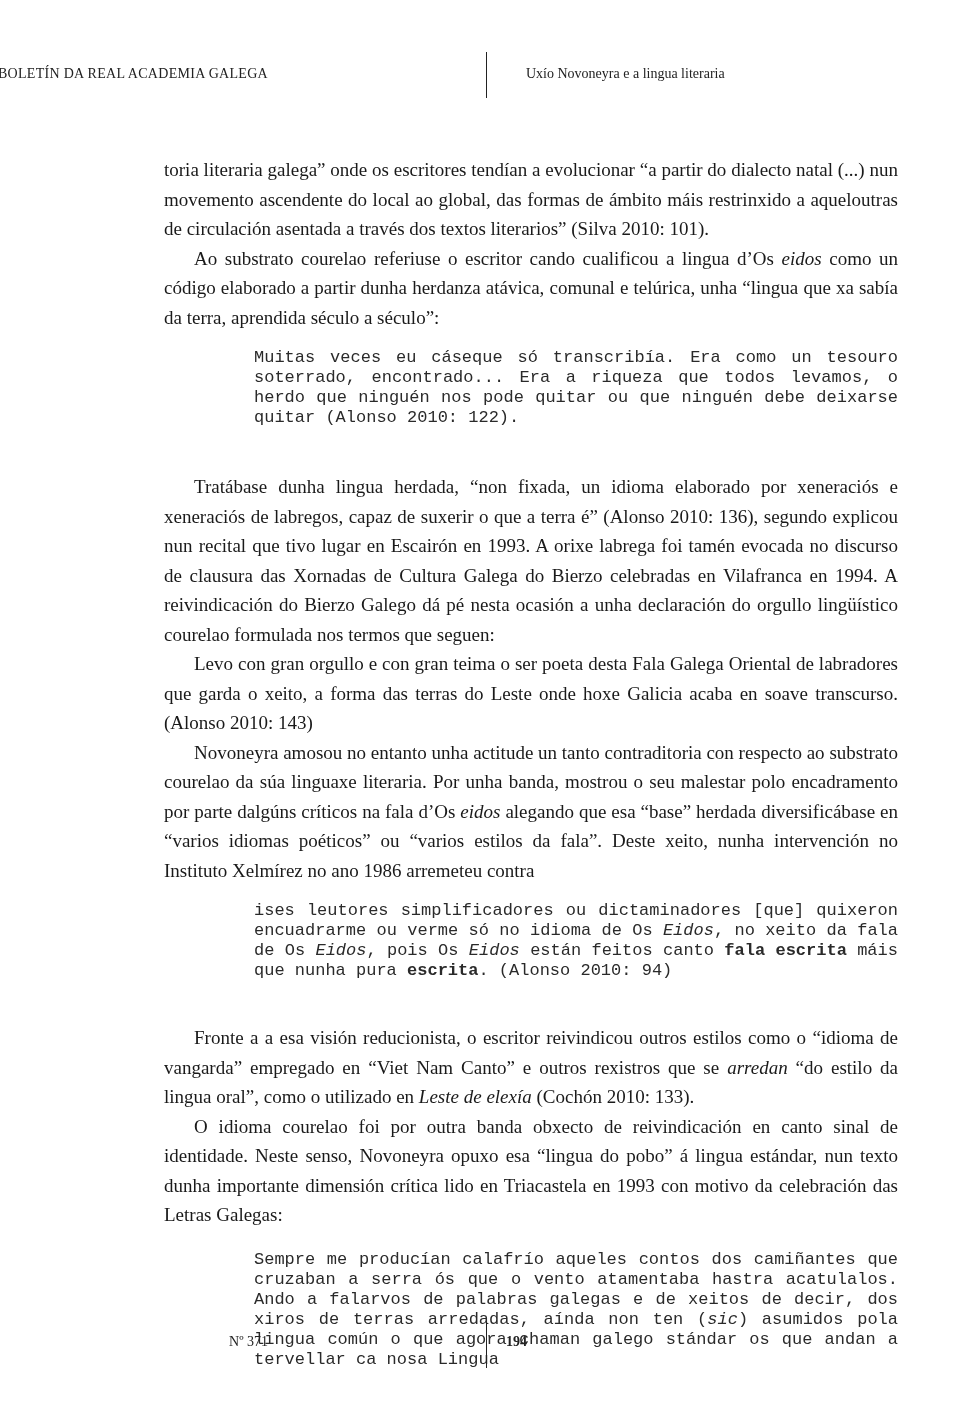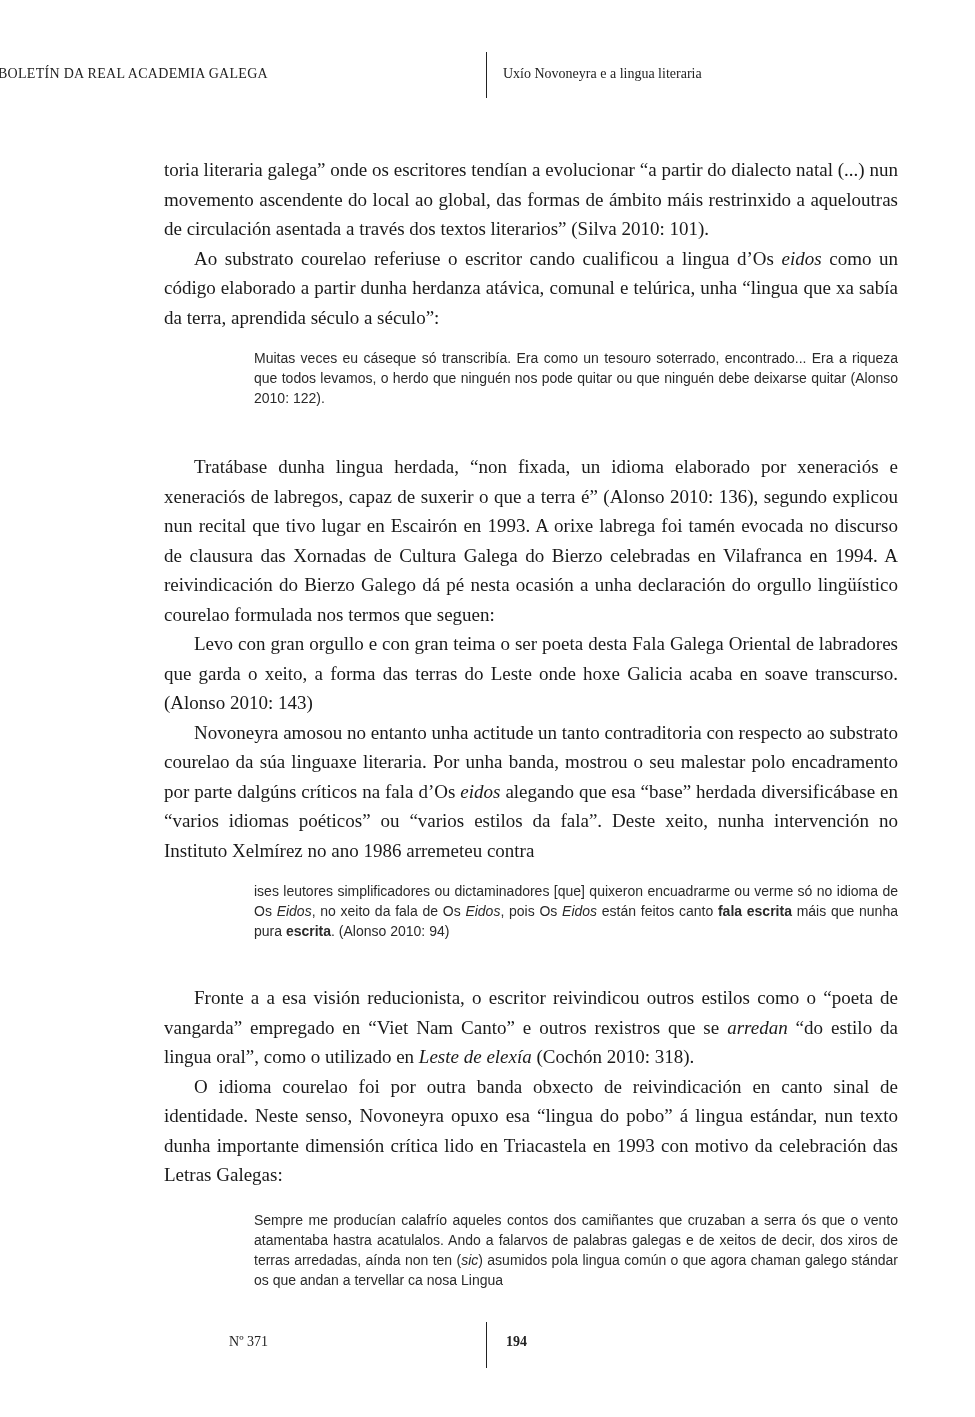--- a/index.html
+++ b/index.html
@@ -3,37 +3,37 @@
 <meta charset="utf-8">
 <style>
   html, body { margin: 0; padding: 0; background: #ffffff; }
   body { width: 975px; height: 1417px; position: relative; overflow: hidden; color: #1a1a1a; }
   .page { position: absolute; left: 0; top: 0; width: 773px; height: 1417px; }
 
   .hdr-left, .hdr-right, .ftr-left, .ftr-right {
     position: absolute; font-family: "Liberation Serif", serif; font-size: 14px; white-space: nowrap; color: #222;
   }
   .hdr-left { right: 505px; top: 66px; letter-spacing: 0.3px; }
-  .hdr-right { left: 503px; top: 66px; }
+  .hdr-right { left: 526px; top: 66px; }
   .vrule { position: absolute; left: 486px; width: 1px; background: #222; }
   .vrule.top { top: 52px; height: 46px; }
   .vrule.bot { top: 1322px; height: 46px; }
   .ftr-left { right: 505px; top: 1334px; font-size: 14px; }
   .ftr-right { left: 506px; top: 1334px; font-size: 14px; font-weight: bold; }
 
   .body {
     position: absolute; left: 120px; width: 734px; top: 155px;
     font-family: "Liberation Serif", serif; font-size: 19px; line-height: 29.5px;
     text-align: justify; color: #1a1a1a; margin-left: 44px;
   }
   .body p { margin: 0; }
   .body p.ind { text-indent: 30px; }
   .quote {
     margin: 14px 0 40px 90px;
-    font-family: Liberation Sans, sans-serif; font-size: 14px; line-height: 20px;
+    font-family: Liberation Mono, monospace; font-size: 17px; line-height: 20px;
     text-align: justify; color: #2a2a2a;
   }
   .quote.q1 { margin-top: 16px; margin-bottom: 44px; }
   .quote.q2 { margin-top: 16px; margin-bottom: 42px; }
   .quote.q3 { margin-top: 20px; margin-bottom: 0; }
   i { font-style: italic; }
   b { font-weight: bold; }
 </style>
 </head>
 <body>
@@ -52,21 +52,21 @@
     <div class="quote q1"><span>Muitas veces eu cáseque só transcribía. Era como un tesouro soterrado, encontrado... Era a riqueza que todos levamos, o herdo que ninguén nos pode quitar ou que ninguén debe deixarse quitar (Alonso 2010: 122).</span></div>
 
     <p class="ind"><span>Tratábase dunha lingua herdada, “non fixada, un idioma elaborado por xeneraciós e xeneraciós de labregos, capaz de suxerir o que a terra é” (Alonso 2010: 136), segundo explicou nun recital que tivo lugar en Escairón en 1993. A orixe labrega foi tamén evocada no discurso de clausura das Xornadas de Cultura Galega do Bierzo celebradas en Vilafranca en 1994. A reivindicación do Bierzo Galego dá pé nesta ocasión a unha declaración do orgullo lingüístico courelao formulada nos termos que seguen:</span></p>
 
     <p class="ind"><span>Levo con gran orgullo e con gran teima o ser poeta desta Fala Galega Oriental de labradores que garda o xeito, a forma das terras do Leste onde hoxe Galicia acaba en soave transcurso. (Alonso 2010: 143)</span></p>
 
     <p class="ind"><span>Novoneyra amosou no entanto unha actitude un tanto contraditoria con respecto ao substrato courelao da súa linguaxe literaria. Por unha banda, mostrou o seu malestar polo encadramento por parte dalgúns críticos na fala d’Os </span><i>eidos</i><span> alegando que esa “base” herdada diversificábase en “varios idiomas poéticos” ou “varios estilos da fala”. Deste xeito, nunha intervención no Instituto Xelmírez no ano 1986 arremeteu contra</span></p>
 
     <div class="quote q2"><span>ises leutores simplificadores ou dictaminadores [que] quixeron encuadrarme ou verme só no idioma de Os </span><i>Eidos</i><span>, no xeito da fala de Os </span><i>Eidos</i><span>, pois Os </span><i>Eidos</i><span> están feitos canto </span><b>fala escrita</b><span> máis que nunha pura </span><b>escrita</b><span>. (Alonso 2010: 94)</span></div>
 
-    <p class="ind"><span>Fronte a a esa visión reducionista, o escritor reivindicou outros estilos como o “poeta de vangarda” empregado en “Viet Nam Canto” e outros rexistros que se </span><i>arredan</i><span> “do estilo da lingua oral”, como o utilizado en </span><i>Leste de elexía</i><span> (Cochón 2010: 318).</span></p>
+    <p class="ind"><span>Fronte a a esa visión reducionista, o escritor reivindicou outros estilos como o “idioma de vangarda” empregado en “Viet Nam Canto” e outros rexistros que se </span><i>arredan</i><span> “do estilo da lingua oral”, como o utilizado en </span><i>Leste de elexía</i><span> (Cochón 2010: 133).</span></p>
 
     <p class="ind"><span>O idioma courelao foi por outra banda obxecto de reivindicación en canto sinal de identidade. Neste senso, Novoneyra opuxo esa “lingua do pobo” á lingua estándar, nun texto dunha importante dimensión crítica lido en Triacastela en 1993 con motivo da celebración das Letras Galegas:</span></p>
 
     <div class="quote q3"><span>Sempre me producían calafrío aqueles contos dos camiñantes que cruzaban a serra ós que o vento atamentaba hastra acatulalos. Ando a falarvos de palabras galegas e de xeitos de decir, dos xiros de terras arredadas, aínda non ten (</span><i>sic</i><span>) asumidos pola lingua común o que agora chaman galego stándar os que andan a tervellar ca nosa Lingua</span></div>
   </div>
 
   <div class="ftr-left">Nº 371</div>
   <div class="vrule bot"></div>
   <div class="ftr-right">194</div>
 

